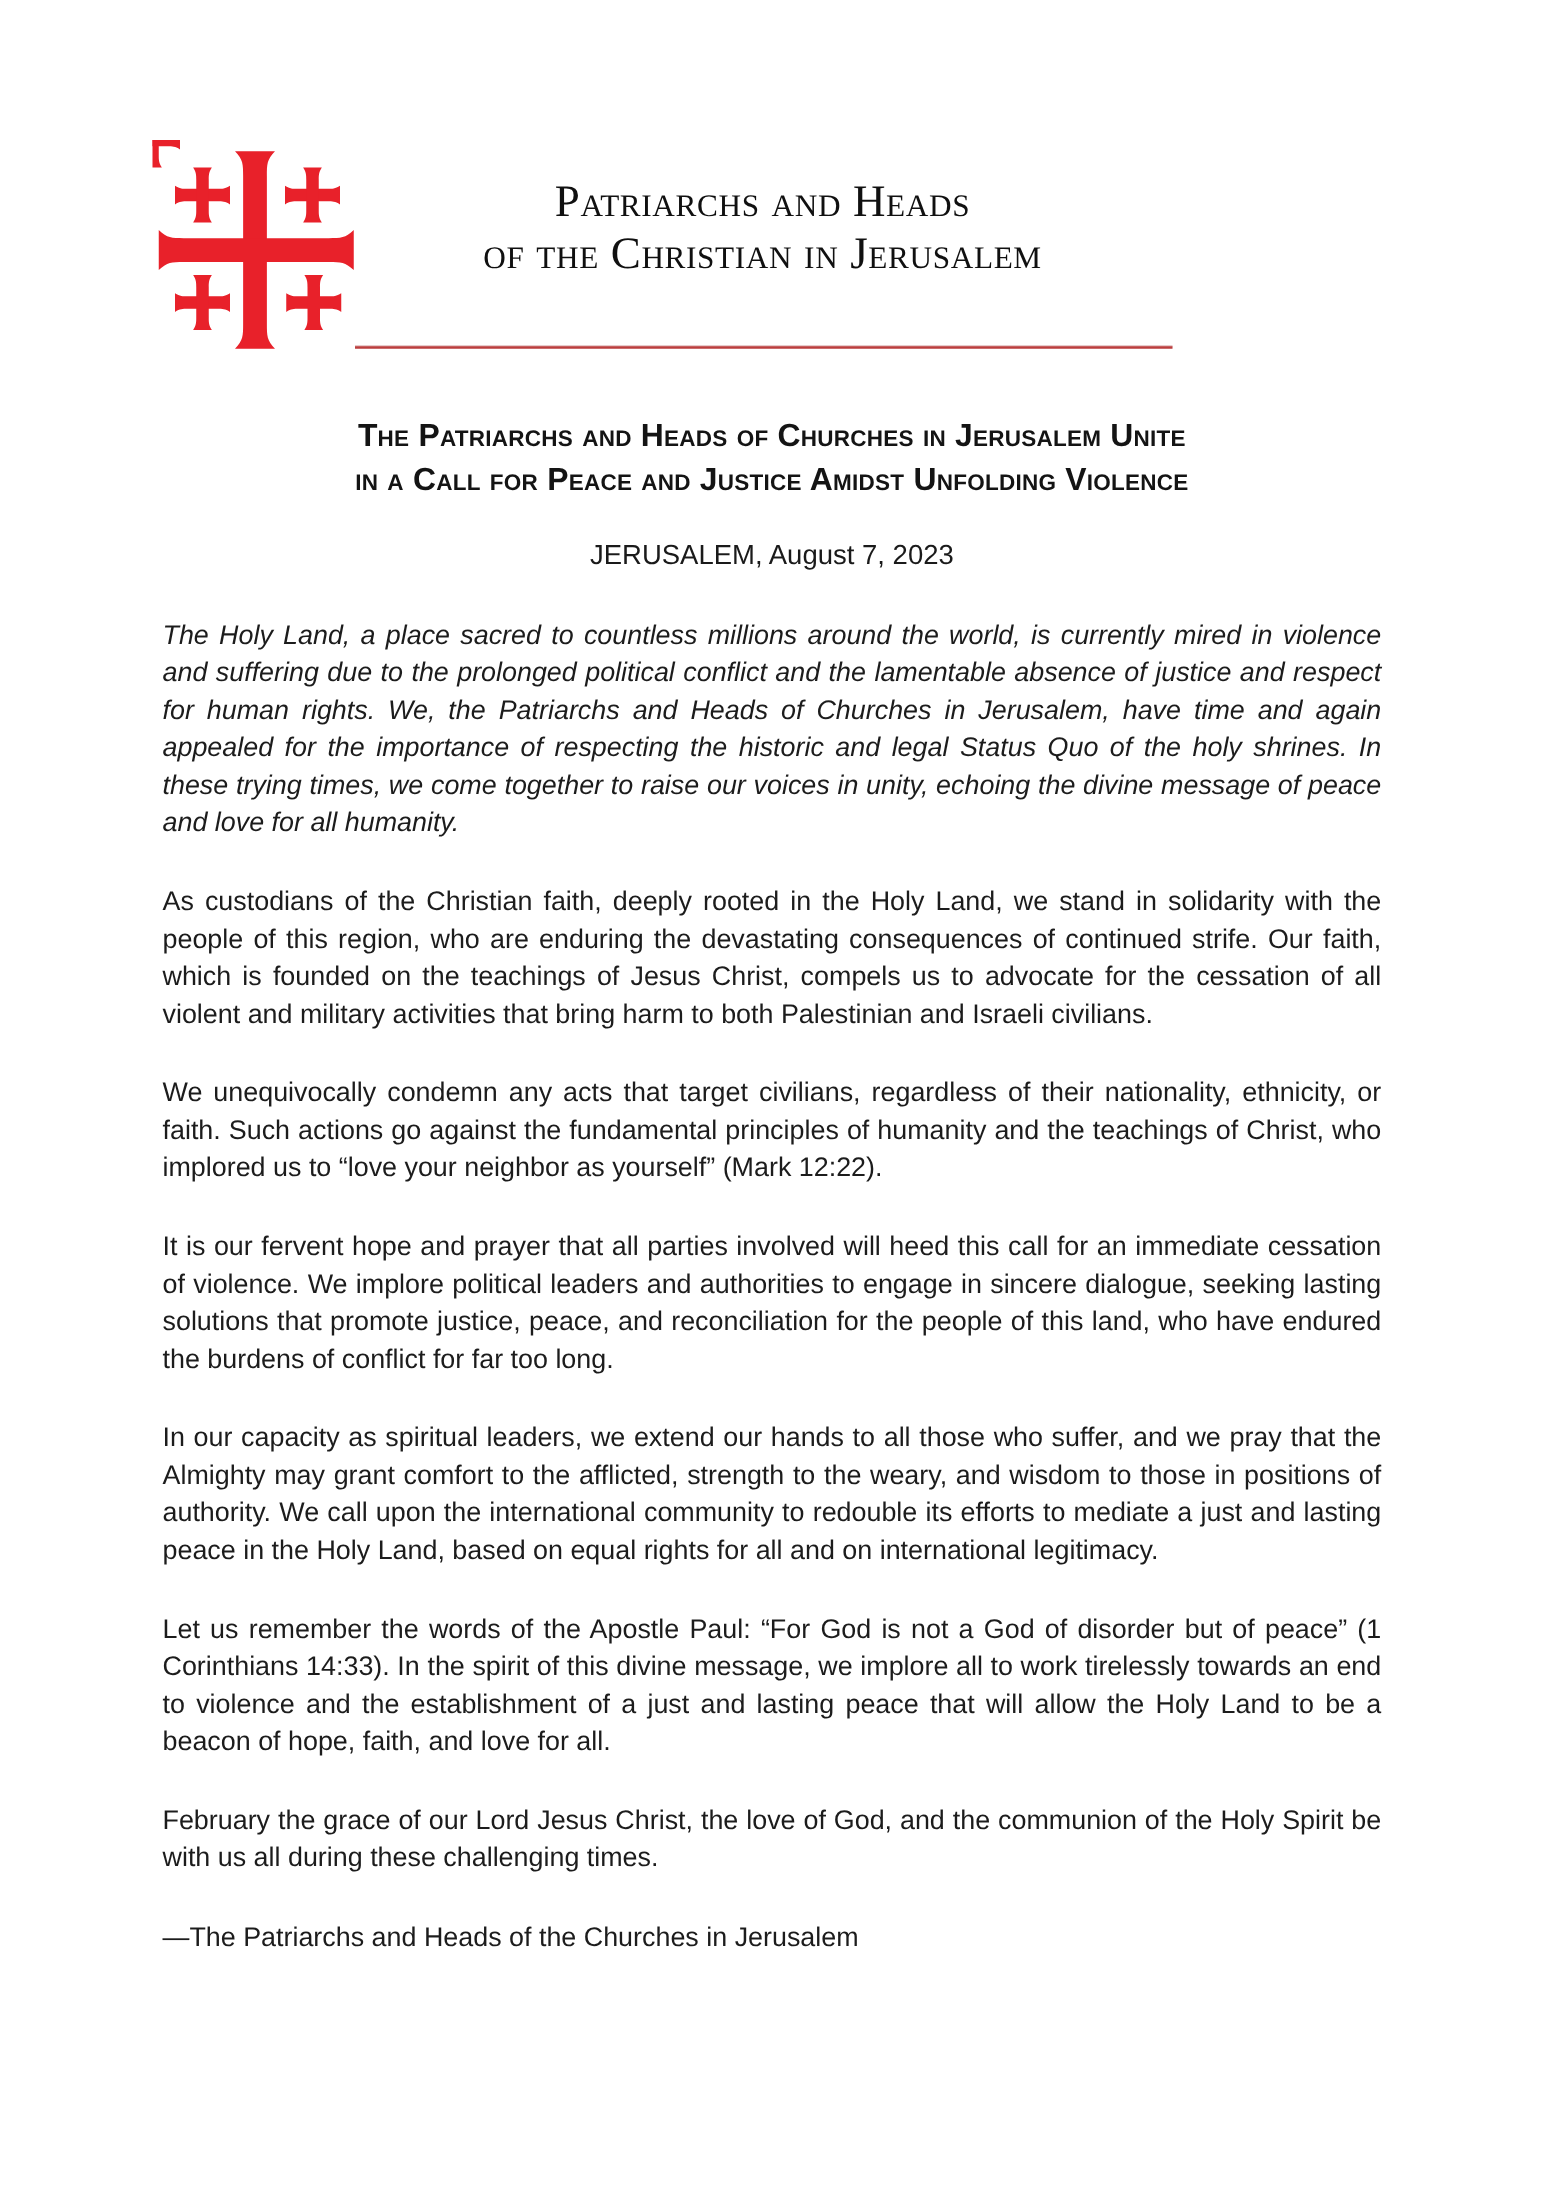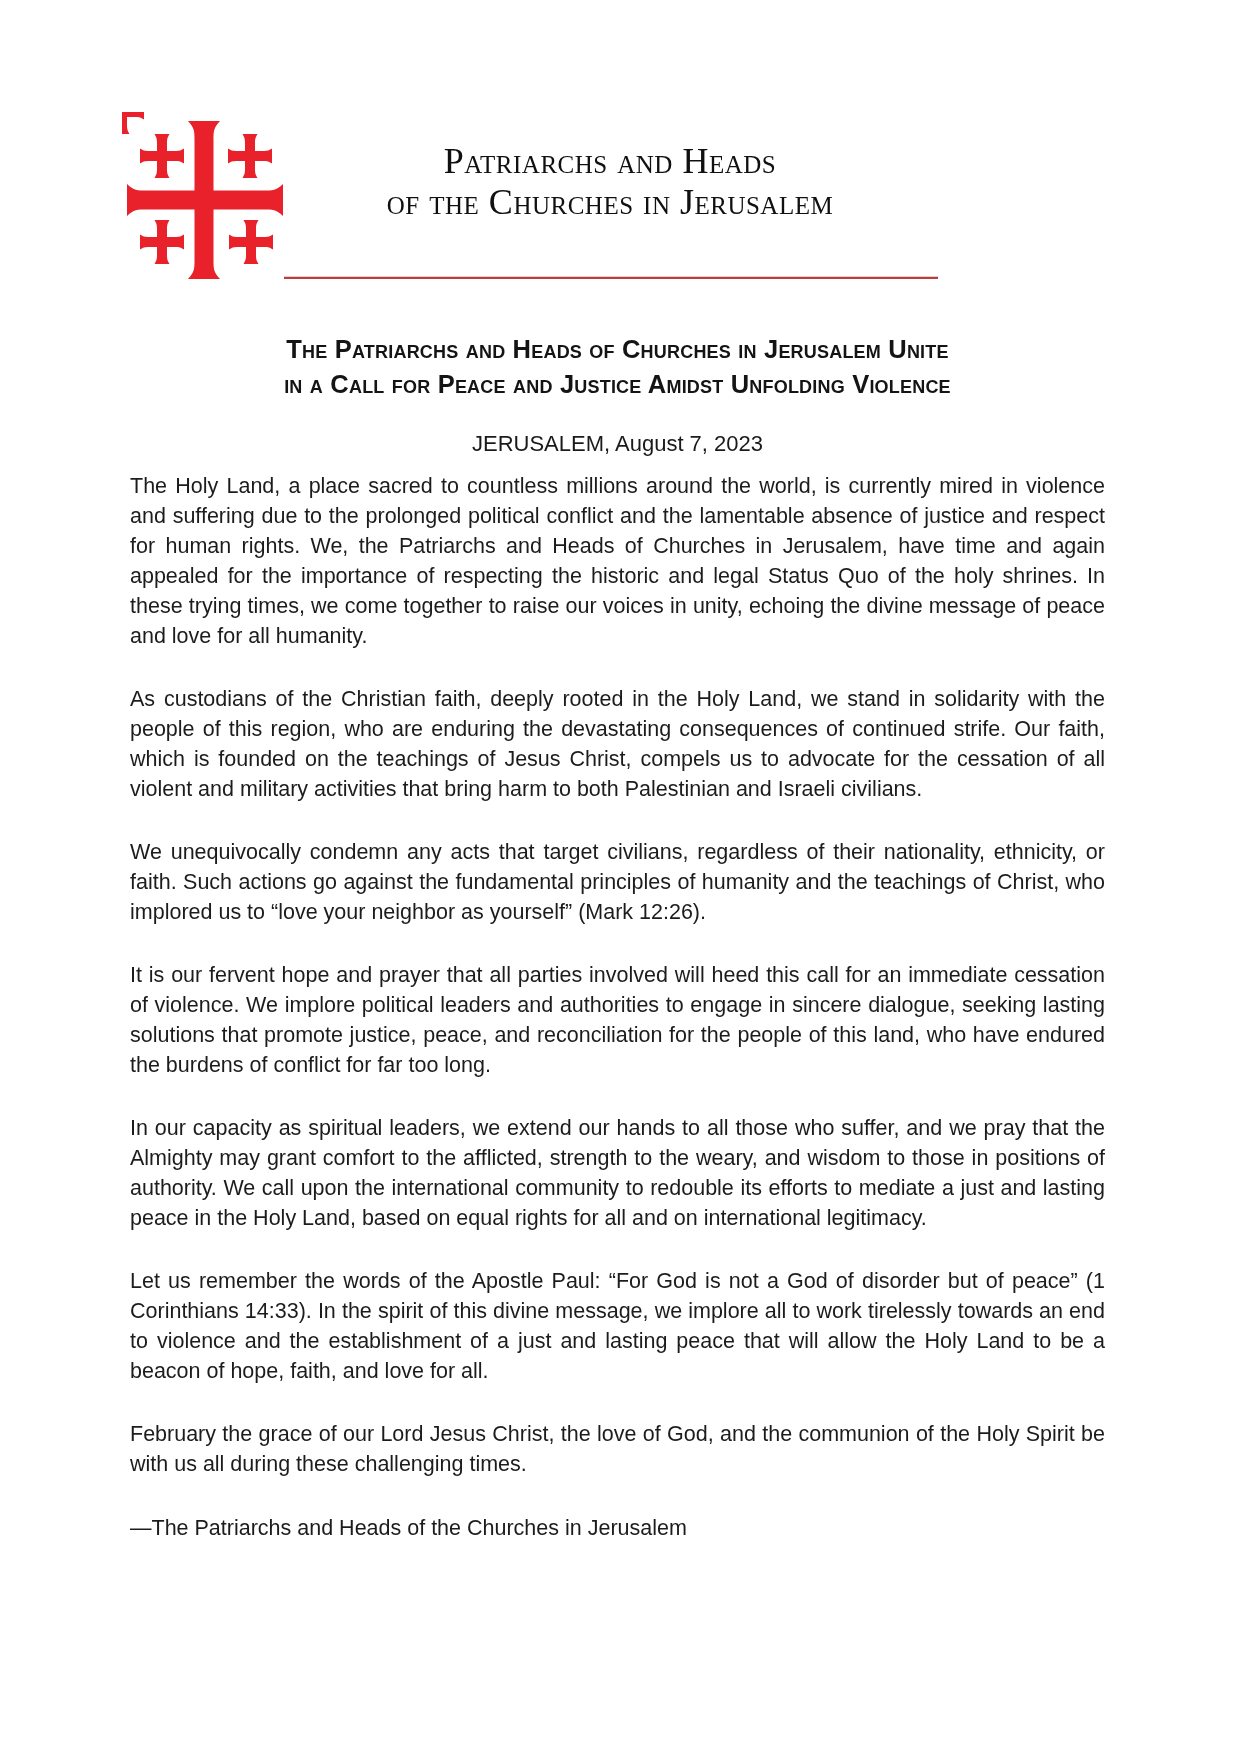--- a/index.html
+++ b/index.html
@@ -68,21 +68,21 @@
     line-height: 26px;
     color: #1a1a1a;
   }
   .body-text p {
     margin: 33px 0 0 0;
     font-size: 21.5px;
     line-height: 30px;
     text-align: justify;
     color: #1c1c1c;
   }
-  .body-text p.first { margin-top: 14px; }
+  .body-text p.first { margin-top: 36px; font-style: italic; }
   .signature {
     margin-top: 34px;
     font-size: 21.5px;
     line-height: 30px;
     text-align: left;
     color: #1c1c1c;
   }
 </style>
 </head>
 <body>
@@ -106,38 +106,38 @@
       </g>
       <use href="#sc" transform="translate(40,44)"></use>
       <use href="#sc" transform="translate(128,44)"></use>
       <use href="#sc" transform="translate(40,130)"></use>
       <use href="#sc" transform="translate(129,130)"></use>
     </g>
   </svg>
 
   <div class="wordmark">
     <div>Patriarchs and Heads</div>
-    <div>of the Churches in Jerusalem</div>
+    <div>of the Christian in Jerusalem</div>
   </div>
 
   <div class="rule"></div>
 
   <div class="content">
 
     <div class="doc-title">
       <div>The Patriarchs and Heads of Churches in Jerusalem Unite</div>
       <div>in a Call for Peace and Justice Amidst Unfolding Violence</div>
     </div>
 
     <div class="dateline">JERUSALEM, August 7, 2023</div>
 
     <div class="body-text">
       <p class="first">The Holy Land, a place sacred to countless millions around the world, is currently mired in violence and suffering due to the prolonged political conflict and the lamentable absence of justice and respect for human rights. We, the Patriarchs and Heads of Churches in Jerusalem, have time and again appealed for the importance of respecting the historic and legal Status Quo of the holy shrines. In these trying times, we come together to raise our voices in unity, echoing the divine message of peace and love for all humanity.</p>
       <p>As custodians of the Christian faith, deeply rooted in the Holy Land, we stand in solidarity with the people of this region, who are enduring the devastating consequences of continued strife. Our faith, which is founded on the teachings of Jesus Christ, compels us to advocate for the cessation of all violent and military activities that bring harm to both Palestinian and Israeli civilians.</p>
-      <p>We unequivocally condemn any acts that target civilians, regardless of their nationality, ethnicity, or faith. Such actions go against the fundamental principles of humanity and the teachings of Christ, who implored us to “love your neighbor as yourself” (Mark 12:26).</p>
+      <p>We unequivocally condemn any acts that target civilians, regardless of their nationality, ethnicity, or faith. Such actions go against the fundamental principles of humanity and the teachings of Christ, who implored us to “love your neighbor as yourself” (Mark 12:22).</p>
       <p>It is our fervent hope and prayer that all parties involved will heed this call for an immediate cessation of violence. We implore political leaders and authorities to engage in sincere dialogue, seeking lasting solutions that promote justice, peace, and reconciliation for the people of this land, who have endured the burdens of conflict for far too long.</p>
       <p>In our capacity as spiritual leaders, we extend our hands to all those who suffer, and we pray that the Almighty may grant comfort to the afflicted, strength to the weary, and wisdom to those in positions of authority. We call upon the international community to redouble its efforts to mediate a just and lasting peace in the Holy Land, based on equal rights for all and on international legitimacy.</p>
       <p>Let us remember the words of the Apostle Paul: “For God is not a God of disorder but of peace” (1 Corinthians 14:33). In the spirit of this divine message, we implore all to work tirelessly towards an end to violence and the establishment of a just and lasting peace that will allow the Holy Land to be a beacon of hope, faith, and love for all.</p>
       <p>February the grace of our Lord Jesus Christ, the love of God, and the communion of the Holy Spirit be with us all during these challenging times.</p>
     </div>
 
     <div class="signature">—The Patriarchs and Heads of the Churches in Jerusalem</div>
 
   </div>
 

